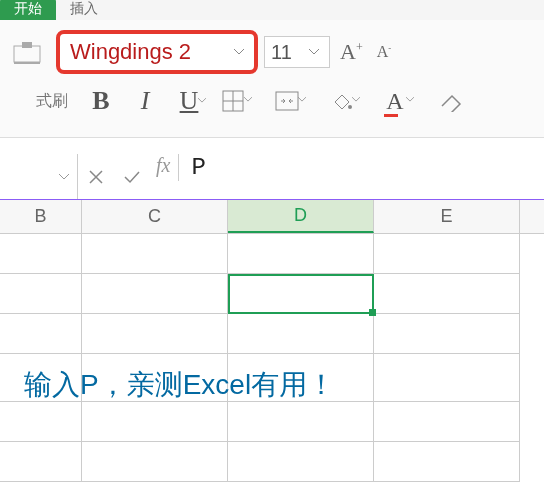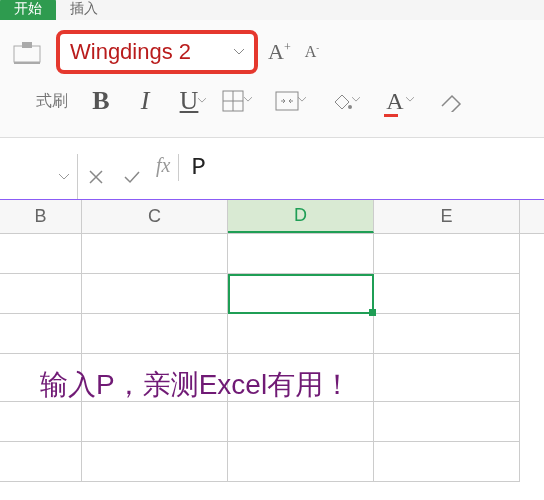--- a/index.html
+++ b/index.html
@@ -182,22 +182,22 @@
   .check {
     font-size:20px; color:#555; position:absolute; left:8px; top:6px;
     font-family: Arial;
   }
   .cursor-bar {
     position:absolute; width:1px; height:22px; background:#000; left:24px; top:8px;
   }
 
   .annotation {
     font-size:28px;
-    color:#701a75;
-    padding-left:40px;
+    color:#0369a1;
+    padding-left:24px;
     margin-top:4px;
   }
 
   svg { display:block; }
 </style>
 </head>
 <body>
 
 <div class="tabs">
   <div class="tab active">开始</div>
@@ -217,20 +217,28 @@
 
     <div class="font-box">
       <span class="font-name">Wingdings 2</span>
       <span class="dd-caret">
         <svg width="10" height="6" viewBox="0 0 10 6">
             <path d="M0 0 L5 5 L10 0" fill="none" stroke="#888"></path>
           </svg>
       </span>
     </div>
 
+    <div class="size-box">
+      <span class="v">11</span>
+      <span class="dd-caret">
+        <svg width="10" height="6" viewBox="0 0 10 6">
+            <path d="M0 0 L5 5 L10 0" fill="none" stroke="#888"></path>
+          </svg>
+      </span>
+    </div>
 
     <div class="fs-grow">
       <span>A</span><span class="sup">+</span>
     </div>
     <div class="fs-shrink">
       <span>A</span><span class="sup">-</span>
     </div>
   </div>
 
   <div class="row2">

